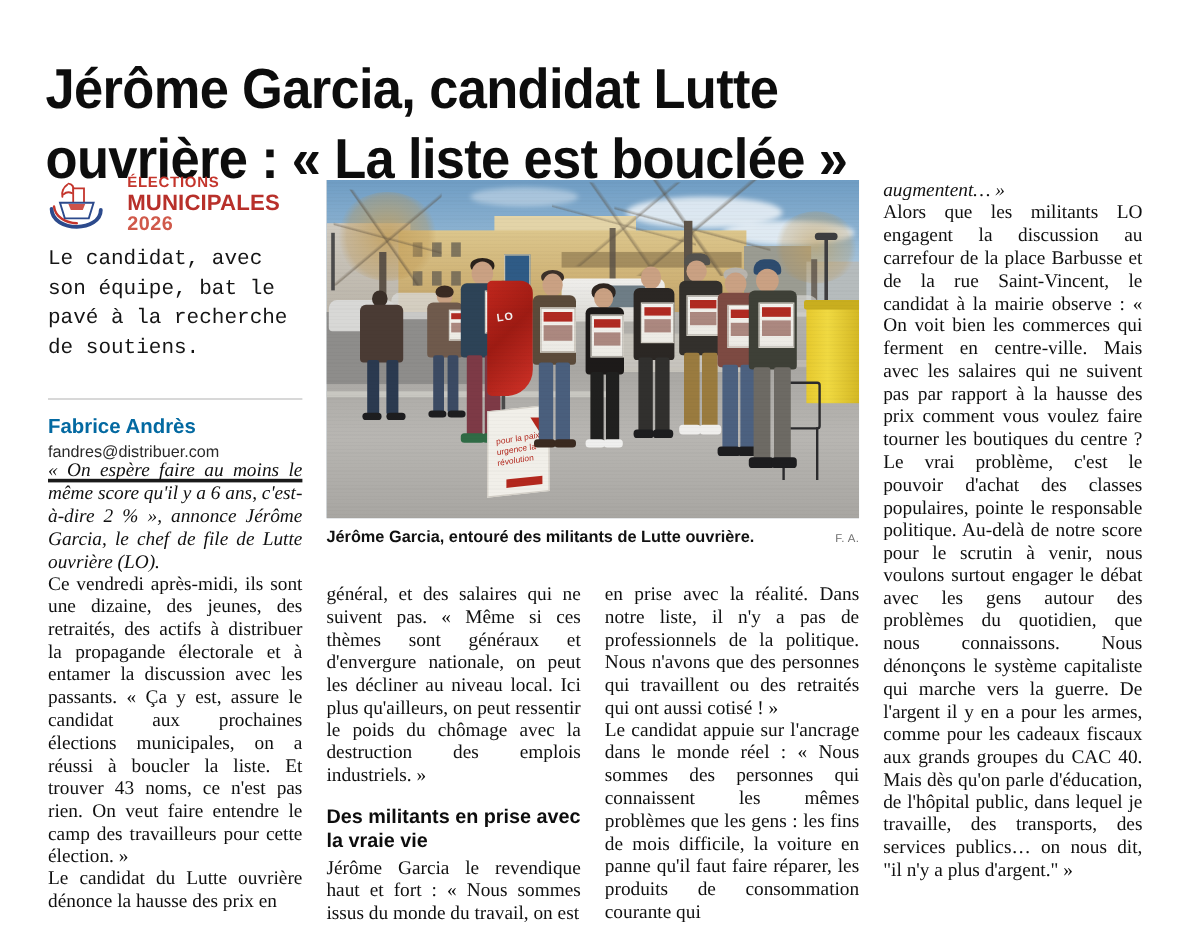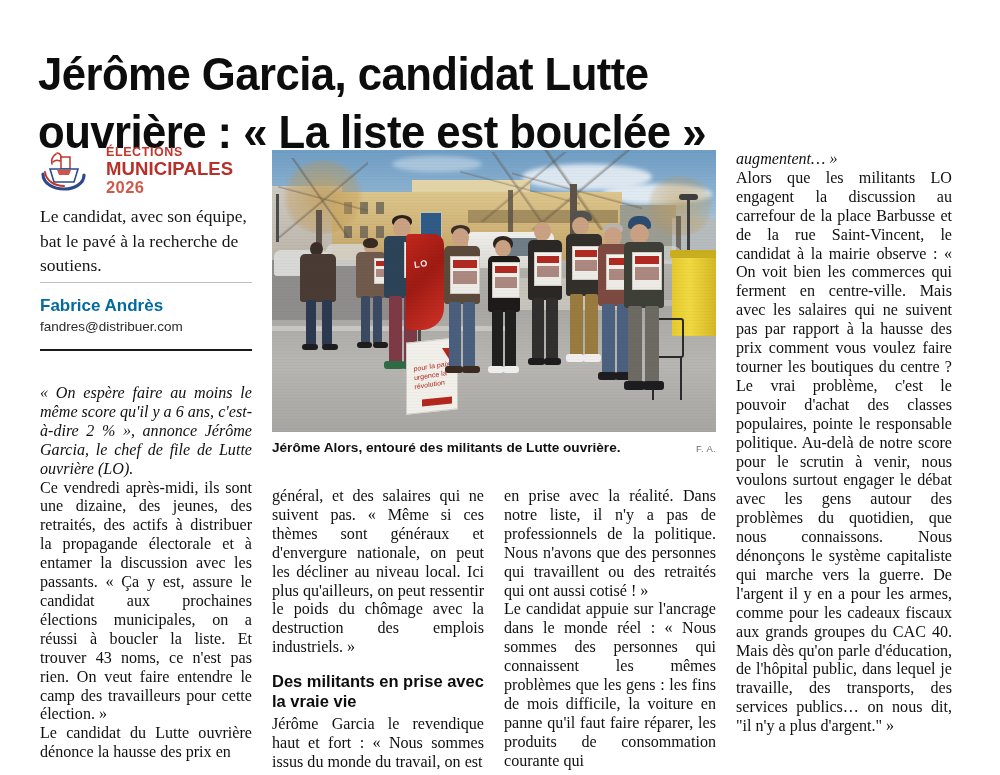--- a/index.html
+++ b/index.html
@@ -54,26 +54,26 @@
     line-height: 1.0;
     font-weight: 700;
     letter-spacing: 0.2px;
   }
   .logo-l1 { font-size: 12.5px; color: #c4352c; letter-spacing: 0.6px; }
   .logo-l2 { font-size: 18.5px; color: #b8302a; letter-spacing: 0.1px; margin-top: 1px; }
   .logo-l3 { font-size: 16.5px; color: #d0594a; margin-top: 1px; letter-spacing: 0.4px; }
 
   
   .standfirst {
-    font-family: Liberation Serif, serif;
+    font-family: Liberation Mono, monospace;
     font-size: 17.5px;
     line-height: 1.40;
     color: #151515;
     margin-top: 4px;
-    margin-bottom: 4px;
+    margin-bottom: 30px;
   }
 
   .rule-thin {
     height: 1px;
     background: #bfbfbf;
     width: 100%;
     margin-bottom: 12px;
   }
   .rule-thick {
     height: 2.5px;
@@ -554,21 +554,21 @@
         <div class="legs" style="left:21px;top:88px;width:14px;height:78px;background:#6d6a64"></div>
         <div class="shoe" style="left:0px;top:163px;width:21px;height:9px"></div>
         <div class="shoe" style="left:19px;top:163px;width:21px;height:9px"></div>
       </div>
 
       <div class="photo-grain"></div>
     </div>
   </div>
 
   <div class="caption-row">
-    <span class="caption-text">Jérôme Alors, entouré des militants de Lutte ouvrière.</span>
+    <span class="caption-text">Jérôme Garcia, entouré des militants de Lutte ouvrière.</span>
     <span class="caption-credit">F. A.</span>
   </div>
 
   <div class="col2-body">
     <div class="body-text">général, et des salaires qui ne suivent pas. « Même si ces thèmes sont généraux et d'envergure nationale, on peut les décliner au niveau local. Ici plus qu'ailleurs, on peut ressentir le poids du chômage avec la destruction des emplois industriels. »</div>
     <div class="subhead">Des militants en prise avec la vraie vie</div>
     <div class="body-text">Jérôme Garcia le revendique haut et fort : « Nous sommes issus du monde du travail, on est</div>
   </div>
 
   <div class="col3-body body-text">

